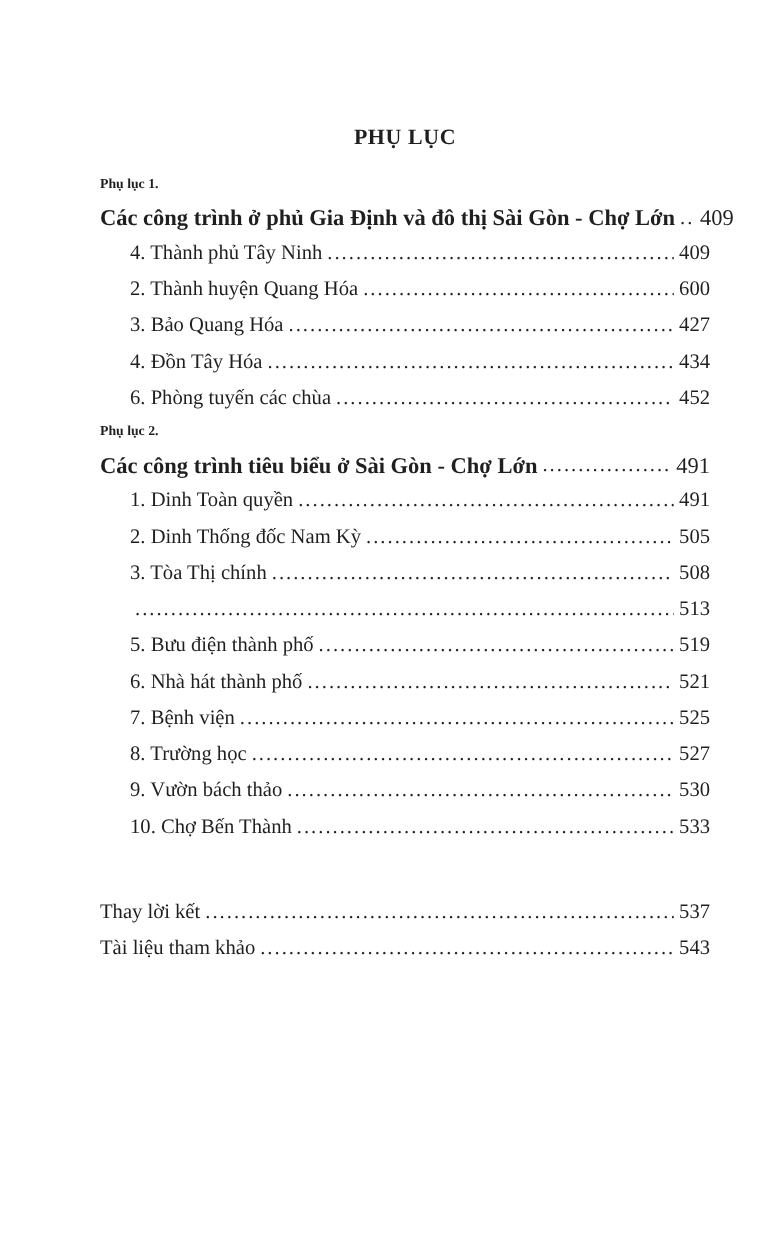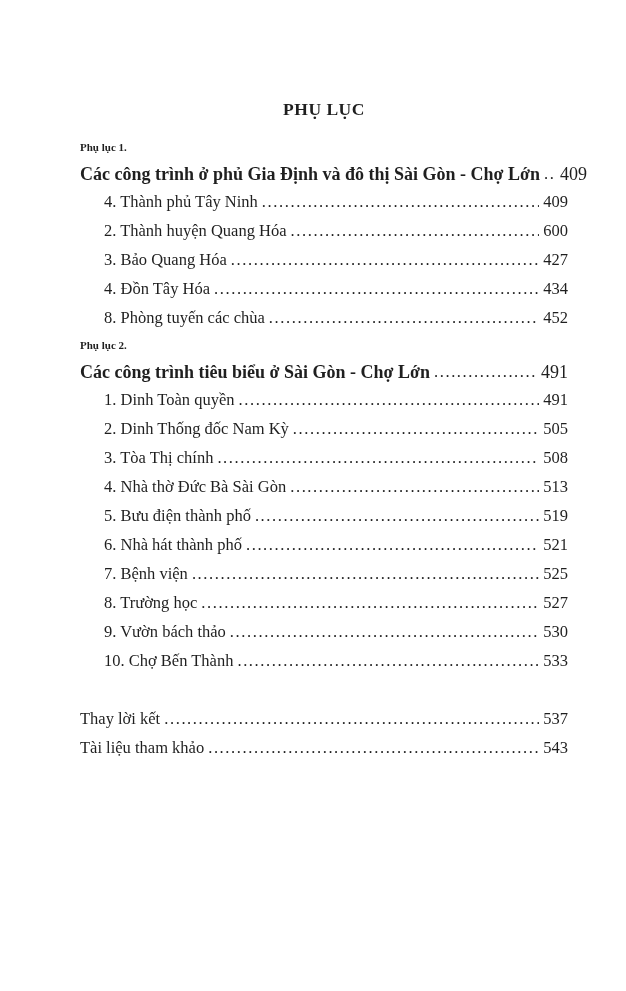--- a/index.html
+++ b/index.html
@@ -61,21 +61,21 @@
     content: "..........................................................................................................................................";
     letter-spacing: 1.6px;
     font-size: 16.5px;
     color: #1f1f1f;
   }
   .pagenum {
     white-space: nowrap;
     padding-left: 4px;
     font-weight: normal;
   }
-  .closing { margin-top: 29px; }
+  .closing { margin-top: 39px; }
 </style>
 </head>
 <body>
 
 <div class="page">
   <h1 class="title">PHỤ LỤC</h1>
   <div id="sections">
       <section class="toc-section">
     <div class="section-label">Phụ lục 1.</div>
     <div class="section-heading">
@@ -98,21 +98,21 @@
     <span class="row-label">3. Bảo Quang Hóa</span>
     <span class="dots"></span>
     <span class="pagenum">427</span>
   </div>
           <div class="toc-row">
     <span class="row-label">4. Đồn Tây Hóa</span>
     <span class="dots"></span>
     <span class="pagenum">434</span>
   </div>
           <div class="toc-row">
-    <span class="row-label">8. Phòng tuyến các chùa</span>
+    <span class="row-label">6. Phòng tuyến các chùa</span>
     <span class="dots"></span>
     <span class="pagenum">452</span>
   </div>
         </div>
   </section>
       <section class="toc-section">
     <div class="section-label">Phụ lục 2.</div>
     <div class="section-heading">
       <span class="heading-text">Các công trình tiêu biểu ở Sài Gòn - Chợ Lớn</span>
       <span class="dots"></span>
@@ -128,21 +128,20 @@
     <span class="row-label">2. Dinh Thống đốc Nam Kỳ</span>
     <span class="dots"></span>
     <span class="pagenum">505</span>
   </div>
           <div class="toc-row">
     <span class="row-label">3. Tòa Thị chính</span>
     <span class="dots"></span>
     <span class="pagenum">508</span>
   </div>
           <div class="toc-row">
-    <span class="row-label">4. Nhà thờ Đức Bà Sài Gòn</span>
     <span class="dots"></span>
     <span class="pagenum">513</span>
   </div>
           <div class="toc-row">
     <span class="row-label">5. Bưu điện thành phố</span>
     <span class="dots"></span>
     <span class="pagenum">519</span>
   </div>
           <div class="toc-row">
     <span class="row-label">6. Nhà hát thành phố</span>

